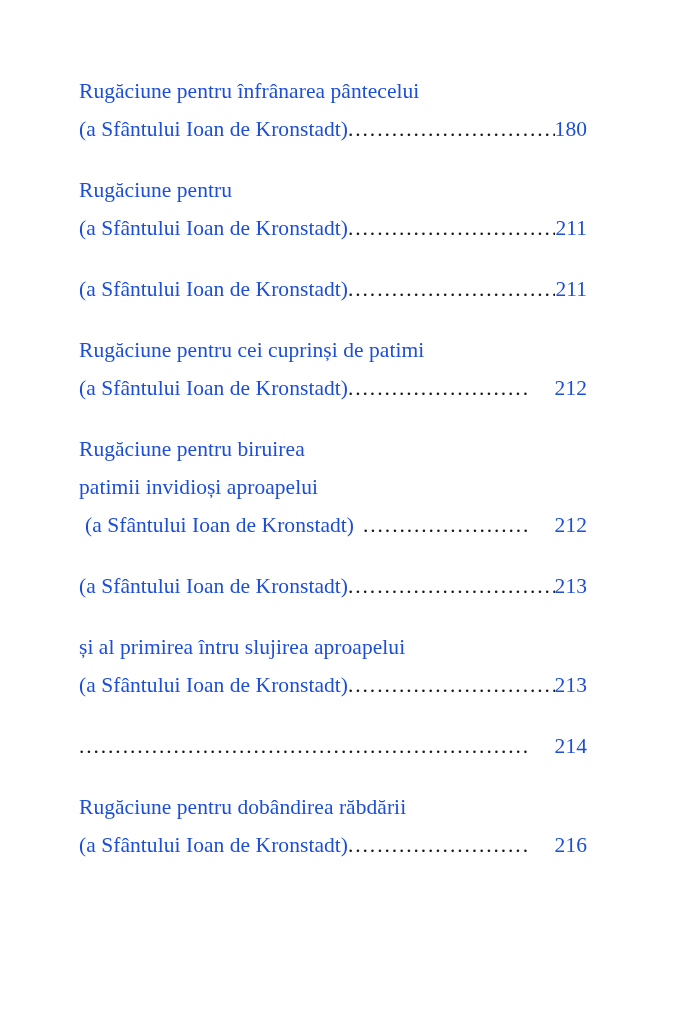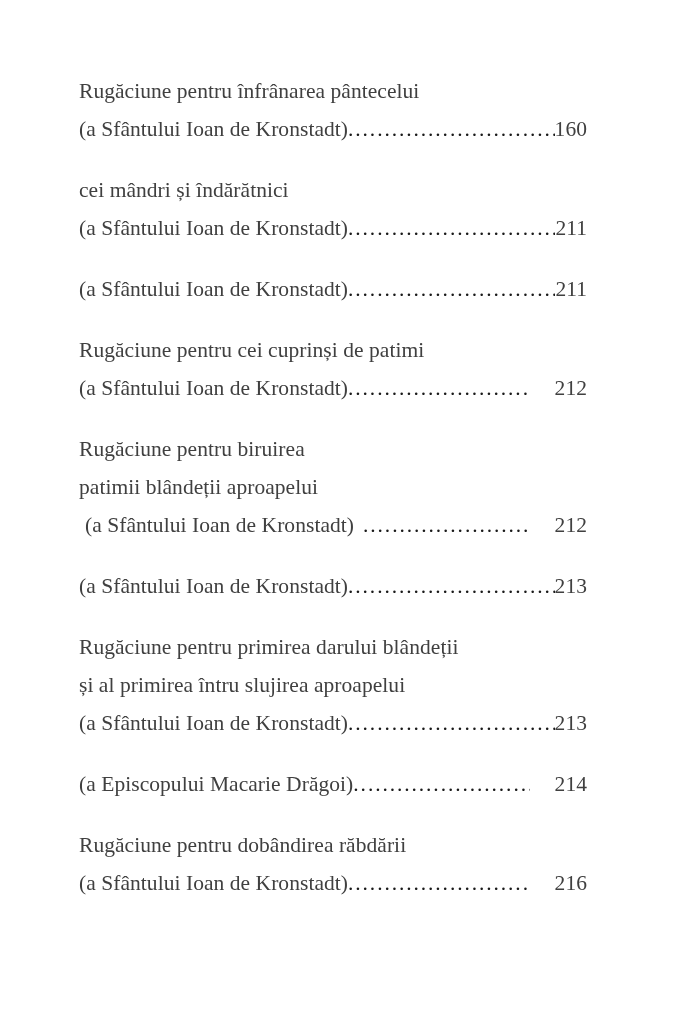--- a/index.html
+++ b/index.html
@@ -9,21 +9,21 @@
   }
 
   .page {
     position: relative;
     width: 683px;
     height: 1024px;
     background: #ffffff;
     margin: 0 auto;
     overflow: hidden;
     font-family: "Liberation Serif", "DejaVu Serif", serif;
-    color: #404040;
+    color: #1d4ed8;
   }
 
   .toc {
     position: absolute;
     left: 79px;
     top: 72px;
     width: 508px;
   }
 
   .toc-entry {
@@ -97,25 +97,25 @@
 </head>
 <body>
 
 <div class="page">
   <div class="toc" id="toc-root">
       <div class="toc-entry">
         <div class="toc-line">Rugăciune pentru înfrânarea pântecelui</div>
         <div class="toc-line-final">
           <span class="toc-line-text">(a Sfântului Ioan de Kronstadt)</span>
           <span class="leader"></span>
-          <span class="page-num">160</span>
+          <span class="page-num">180</span>
         </div>
       </div>
       <div class="toc-entry">
-        <div class="toc-line">cei mândri și îndărătnici</div>
+        <div class="toc-line">Rugăciune pentru</div>
         <div class="toc-line-final">
           <span class="toc-line-text">(a Sfântului Ioan de Kronstadt)</span>
           <span class="leader"></span>
           <span class="page-num">211</span>
         </div>
       </div>
       <div class="toc-entry">
         <div class="toc-line-final">
           <span class="toc-line-text">(a Sfântului Ioan de Kronstadt)</span>
           <span class="leader"></span>
@@ -125,46 +125,44 @@
       <div class="toc-entry">
         <div class="toc-line">Rugăciune pentru cei cuprinși de patimi</div>
         <div class="toc-line-final gap-before-num">
           <span class="toc-line-text">(a Sfântului Ioan de Kronstadt)</span>
           <span class="leader"></span>
           <span class="page-num">212</span>
         </div>
       </div>
       <div class="toc-entry">
         <div class="toc-line">Rugăciune pentru biruirea</div>
-        <div class="toc-line">patimii blândeții aproapelui</div>
+        <div class="toc-line">patimii invidioși aproapelui</div>
         <div class="toc-line-final gap-before-leader gap-before-num">
           <span class="toc-line-text indented">(a Sfântului Ioan de Kronstadt)</span>
           <span class="leader"></span>
           <span class="page-num">212</span>
         </div>
       </div>
       <div class="toc-entry">
         <div class="toc-line-final">
           <span class="toc-line-text">(a Sfântului Ioan de Kronstadt)</span>
           <span class="leader"></span>
           <span class="page-num">213</span>
         </div>
       </div>
       <div class="toc-entry">
-        <div class="toc-line">Rugăciune pentru primirea darului blândeții</div>
         <div class="toc-line">și al primirea întru slujirea aproapelui</div>
         <div class="toc-line-final">
           <span class="toc-line-text">(a Sfântului Ioan de Kronstadt)</span>
           <span class="leader"></span>
           <span class="page-num">213</span>
         </div>
       </div>
       <div class="toc-entry">
         <div class="toc-line-final gap-before-num">
-          <span class="toc-line-text">(a Episcopului Macarie Drăgoi)</span>
           <span class="leader"></span>
           <span class="page-num">214</span>
         </div>
       </div>
       <div class="toc-entry">
         <div class="toc-line">Rugăciune pentru dobândirea răbdării</div>
         <div class="toc-line-final gap-before-num">
           <span class="toc-line-text">(a Sfântului Ioan de Kronstadt)</span>
           <span class="leader"></span>
           <span class="page-num">216</span>

